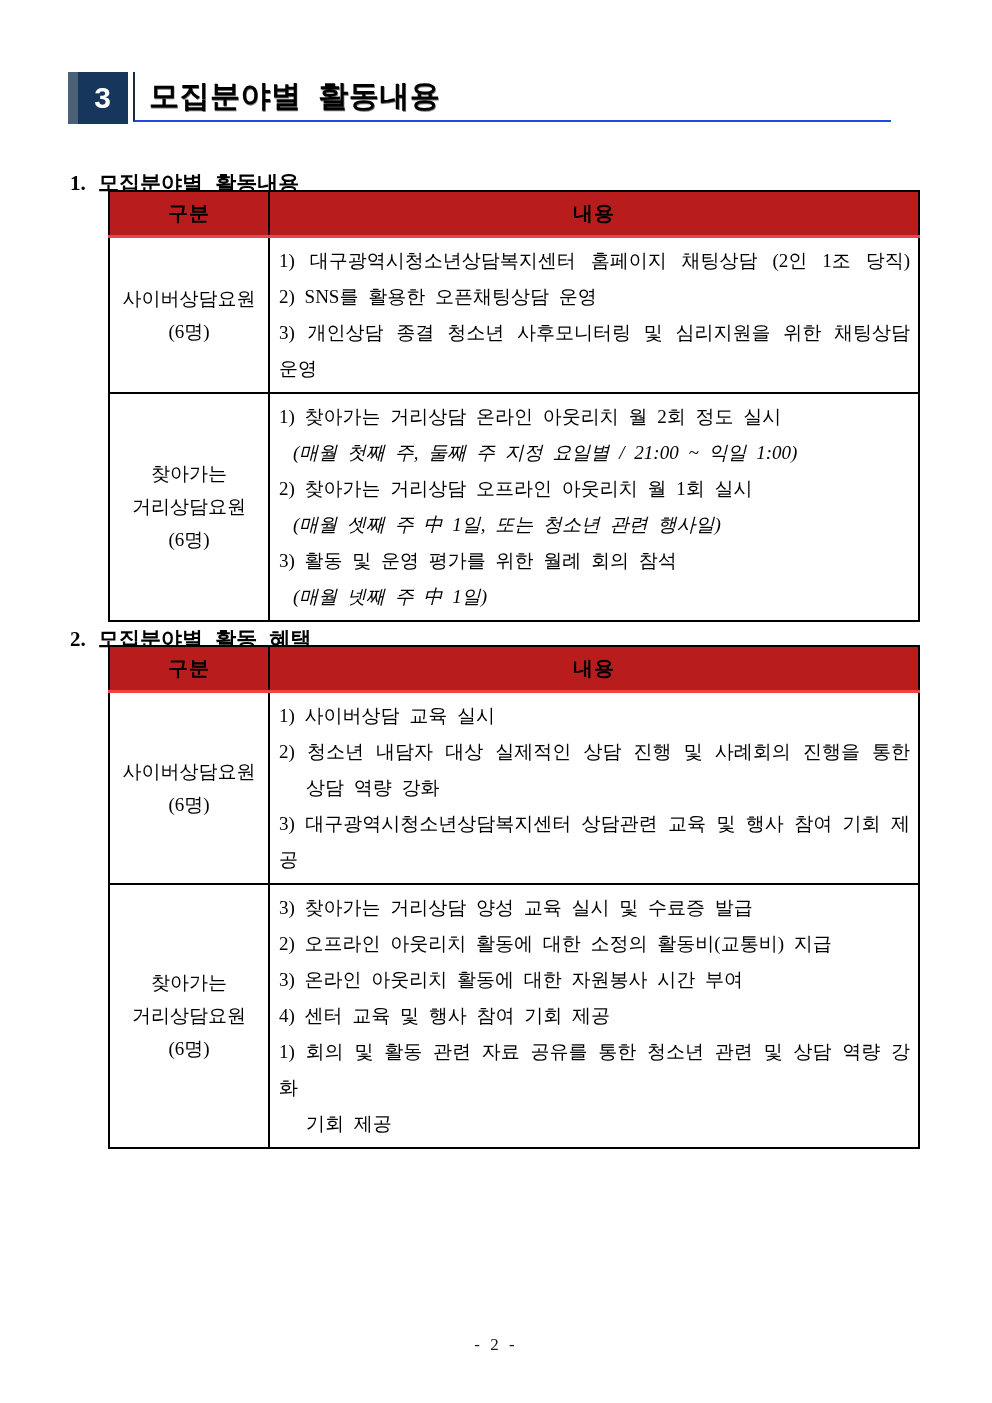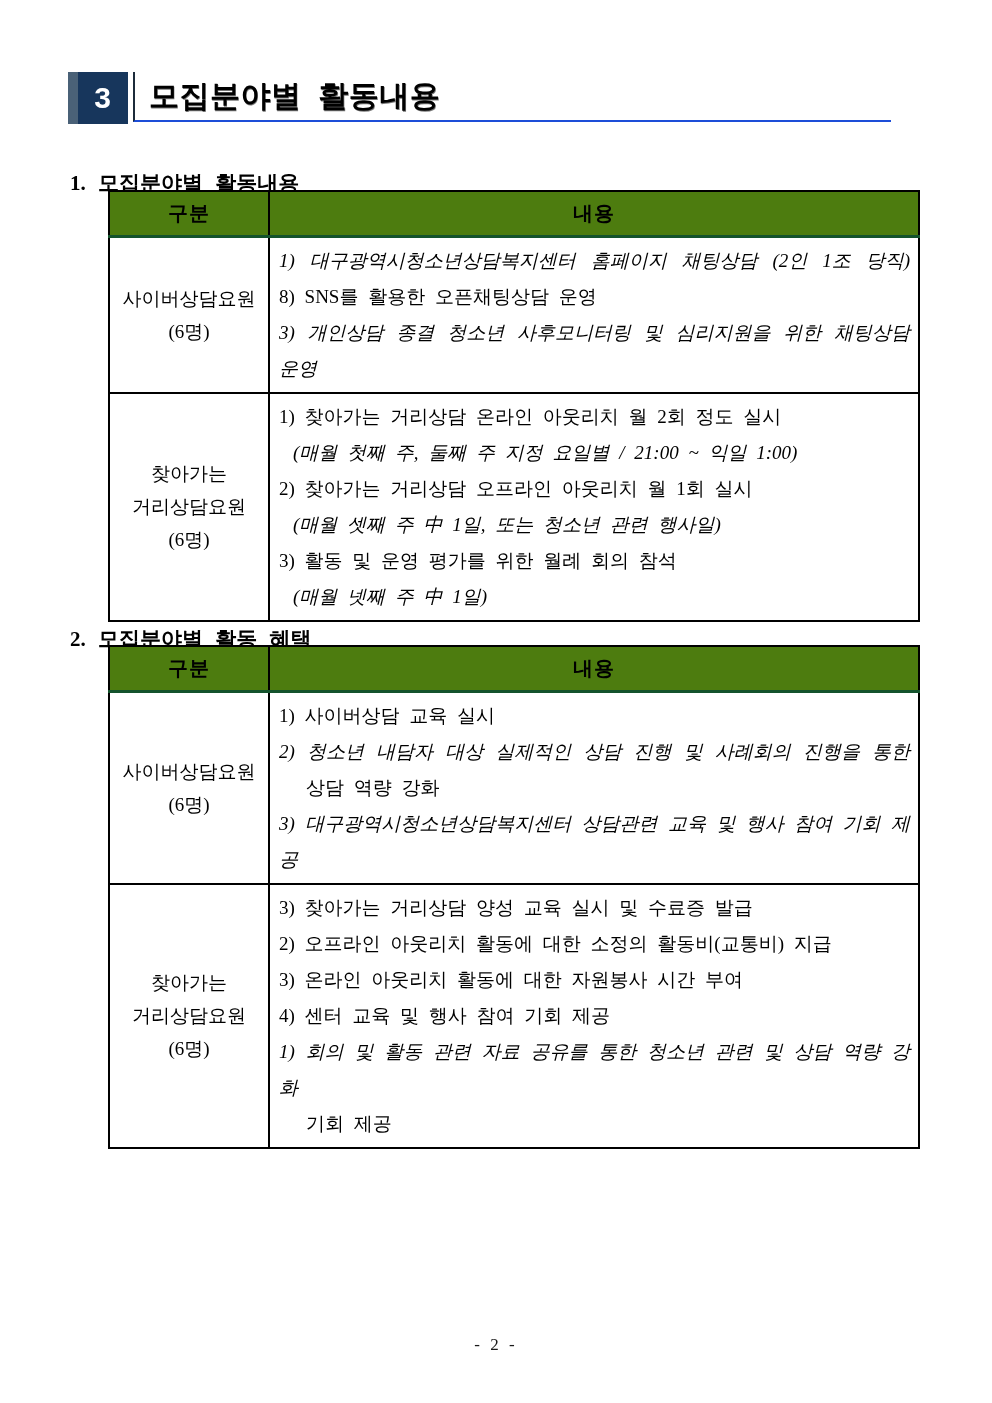--- a/index.html
+++ b/index.html
@@ -82,49 +82,48 @@
   #table-1 { top: 190px; }
   #table-2 { top: 645px; }
 
   .doc-table col.col-cat { width: 160px; }
   .doc-table col.col-content { width: 650px; }
 
   .doc-table th, .doc-table td {
     border: 2px solid #000;
   }
   .doc-table th {
-    background: #4d7c0f;
+    background: #b91c1c;
     height: 45px;
     font-weight: 700;
     font-size: 20px;
     letter-spacing: 1px;
     text-align: center;
     vertical-align: middle;
-    border-bottom: 3px solid #14532d;
+    border-bottom: 3px solid #ef4444;
   }
   .doc-table td { vertical-align: middle; }
 
   .cat-cell {
     text-align: center;
     padding: 6px 4px;
     margin-top: 12px;
   }
   .cat-line { line-height: 33px; }
 
   .content-cell { padding: 5px 8px 5px 9px; }
   .content-line {
     line-height: 36px;
     word-spacing: 5px;
     white-space: nowrap;
   }
   .content-line.spread {
     white-space: normal;
     text-align: justify;
     text-align-last: justify;
-    font-style: italic;
     -moz-text-align-last: justify;
   }
   .content-line.indent-paren { padding-left: 14px; font-style: italic; }
   .content-line.indent-cont  { padding-left: 27px; }
 
   
   .page-number {
     position: absolute;
     left: 0; right: 0;
     bottom: 48px;
@@ -161,21 +160,21 @@
     </tr>
   </thead>
   <tbody>
     <tr>
       <td class="cat-cell">
         <div class="cat-line">사이버상담요원</div>
         <div class="cat-line">(6명)</div>
       </td>
       <td class="content-cell">
         <div class="content-line spread">1) 대구광역시청소년상담복지센터 홈페이지 채팅상담 (2인 1조 당직)</div>
-        <div class="content-line">8) SNS를 활용한 오픈채팅상담 운영</div>
+        <div class="content-line">2) SNS를 활용한 오픈채팅상담 운영</div>
         <div class="content-line spread">3) 개인상담 종결 청소년 사후모니터링 및 심리지원을 위한 채팅상담 운영</div>
       </td>
     </tr>
     <tr>
       <td class="cat-cell">
         <div class="cat-line">찾아가는</div>
         <div class="cat-line">거리상담요원</div>
         <div class="cat-line">(6명)</div>
       </td>
       <td class="content-cell">

